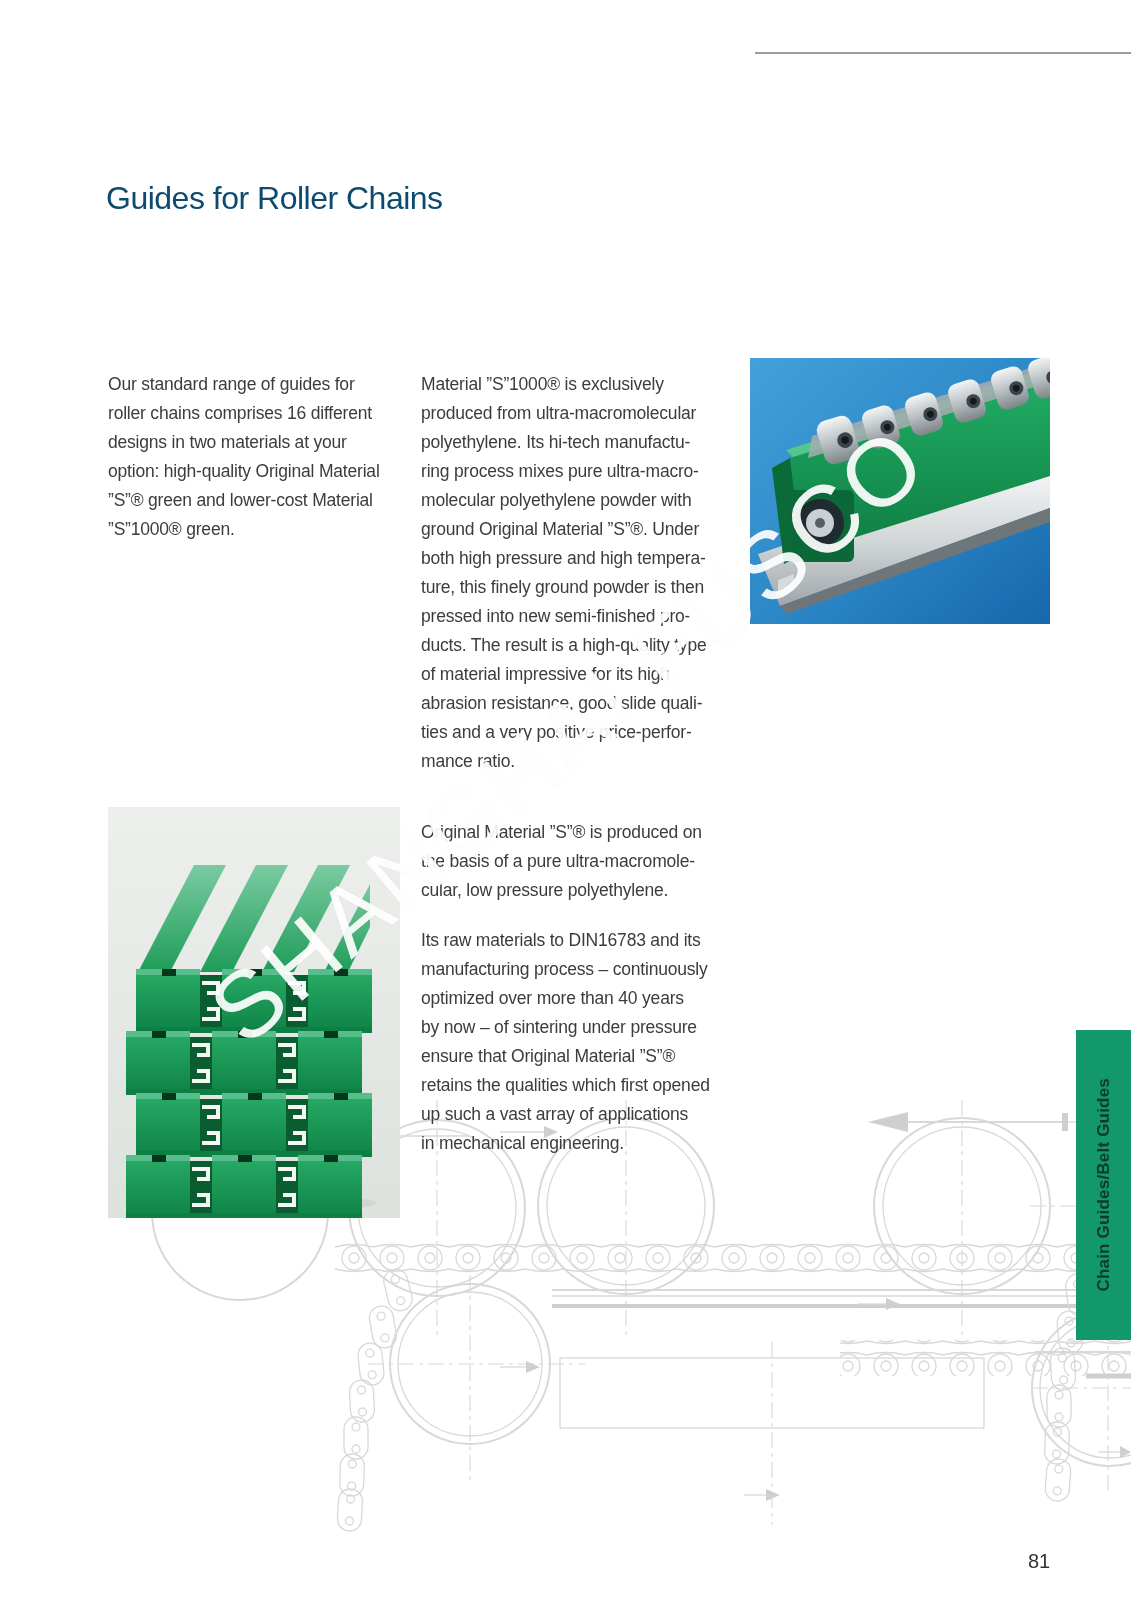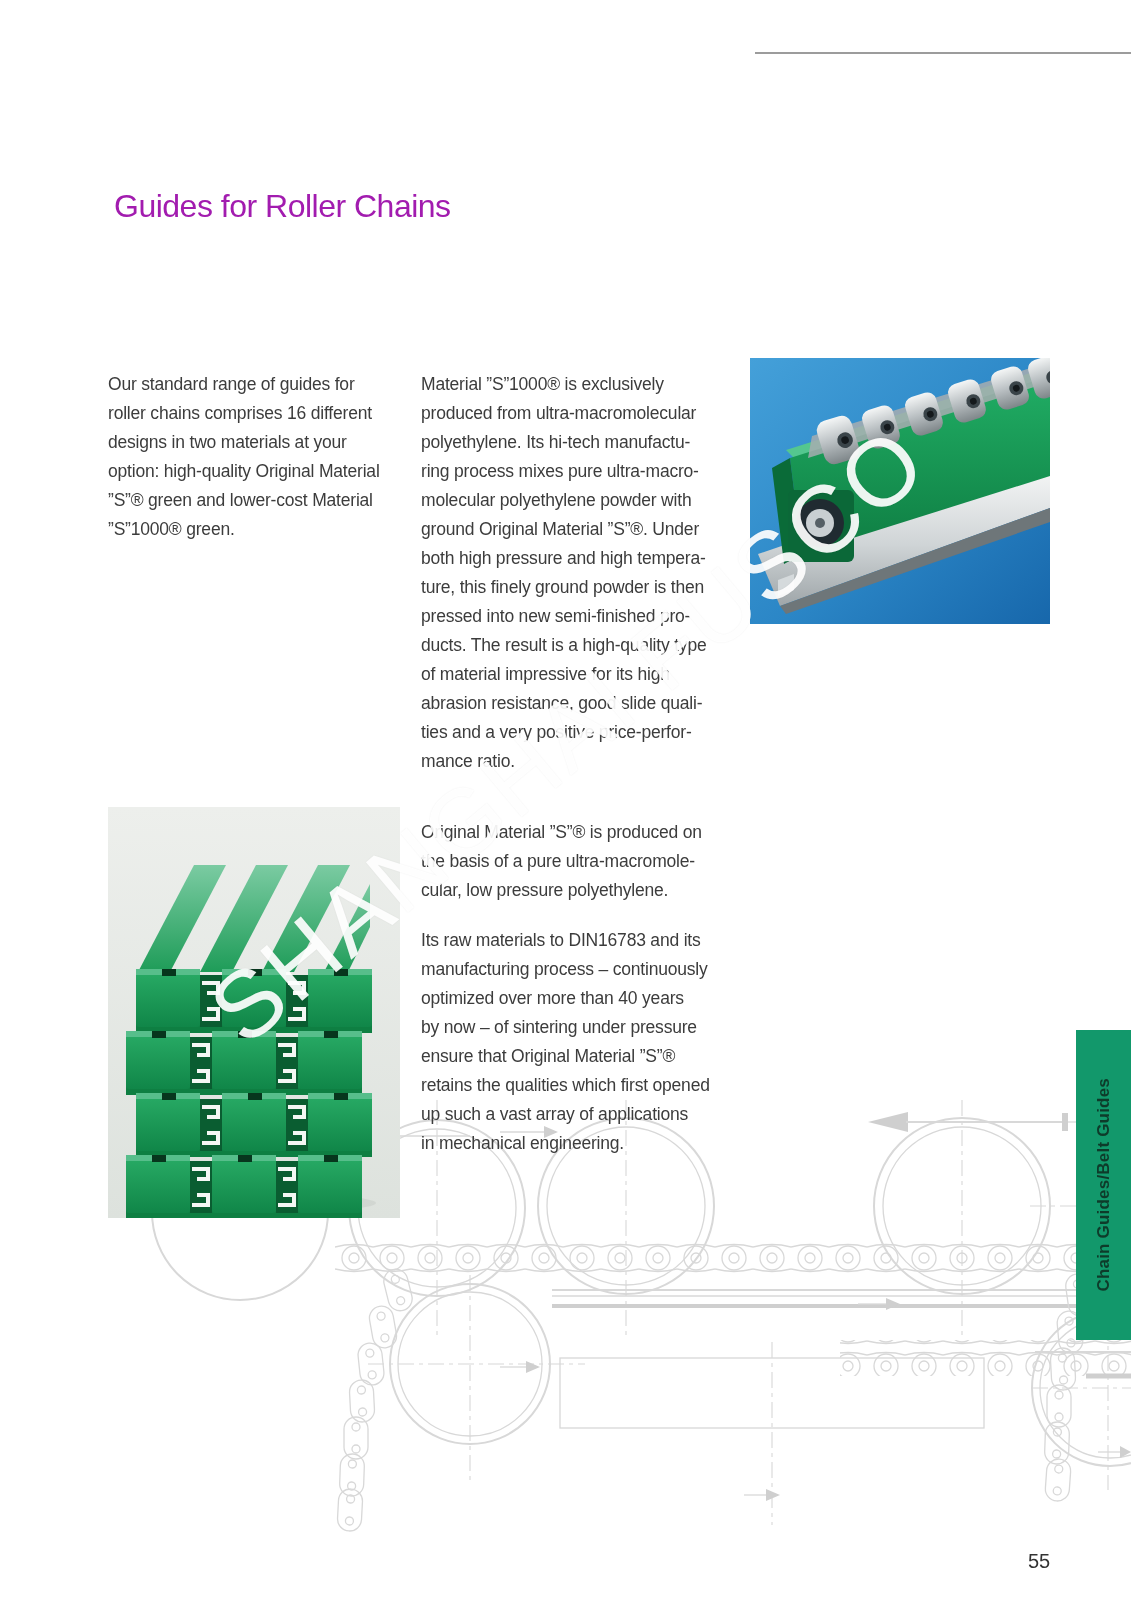--- a/index.html
+++ b/index.html
@@ -9,22 +9,22 @@
     margin:0 auto;
     background:#ffffff;
     overflow:hidden;
     font-family:"Liberation Sans","DejaVu Sans",sans-serif;
   }
   .top-rule{
     position:absolute;left:755px;top:52px;width:376px;height:2px;
     background:#9c9c9c;
   }
   .page-title{
-    position:absolute;left:102px;top:176px;margin:12px;
-    font-size:32px;font-weight:400;letter-spacing:-0.5px;color:#a21caf;
+    position:absolute;left:102px;top:176px;margin:4px;
+    font-size:32px;font-weight:400;letter-spacing:-0.5px;color:#0c4a6e;
   }
   .col{
     position:absolute;width:330px;
     font-size:17.5px;line-height:29px;letter-spacing:-0.2px;
     color:#3c3c3c;white-space:pre-line;
   }
   .col-intro{left:108px;top:352px;}
   .col-s1000{left:421px;top:352px;}
   .col-om1{left:421px;top:800px;}
   .col-om2{left:421px;top:908px;}
@@ -323,15 +323,15 @@
       <use href="#prow" x="18" y="348"></use>
     </svg>
   </div>
 
   <div class="side-tab">
     <span>Chain Guides/Belt Guides</span>
   </div>
 
   <div class="watermark">SHANGHAI FUSCO</div>
 
-  <div class="page-number">55</div>
+  <div class="page-number">81</div>
 
 </div>
 
 </body></html>

